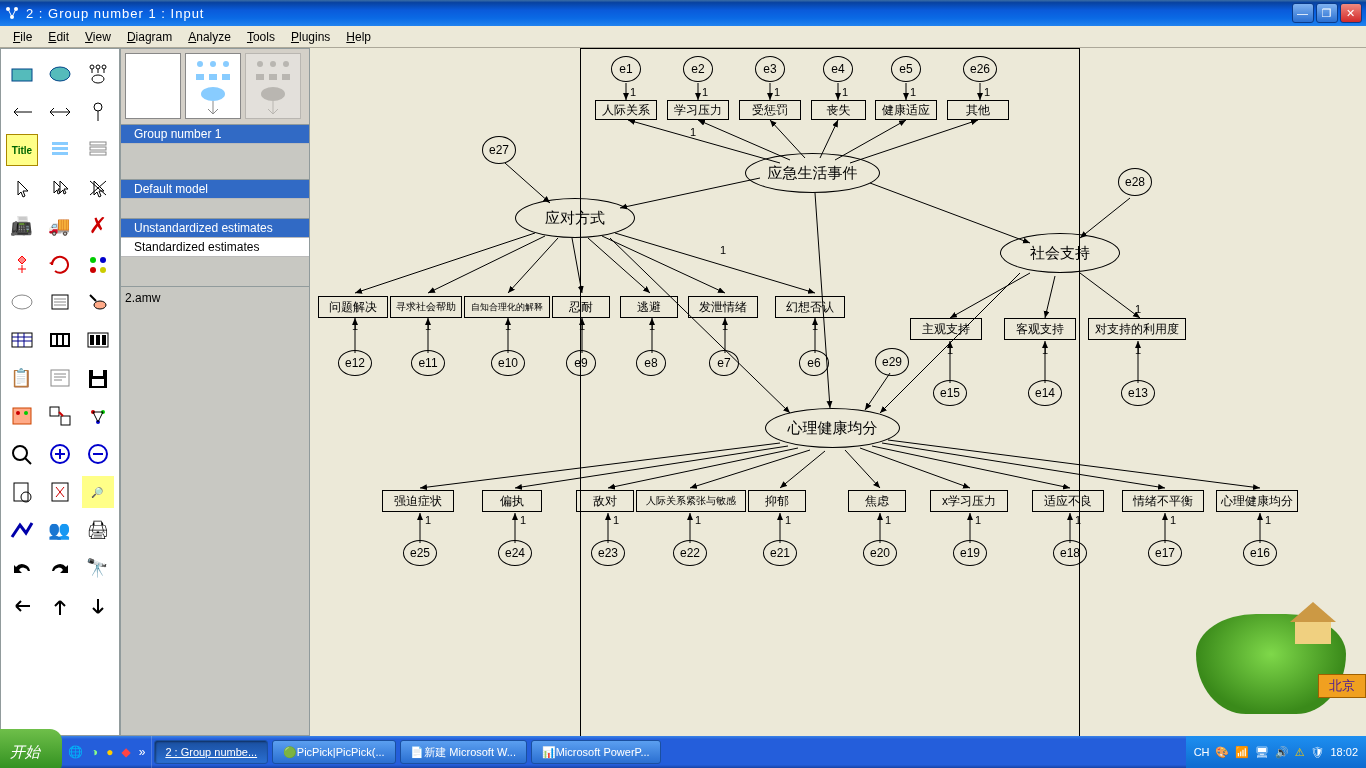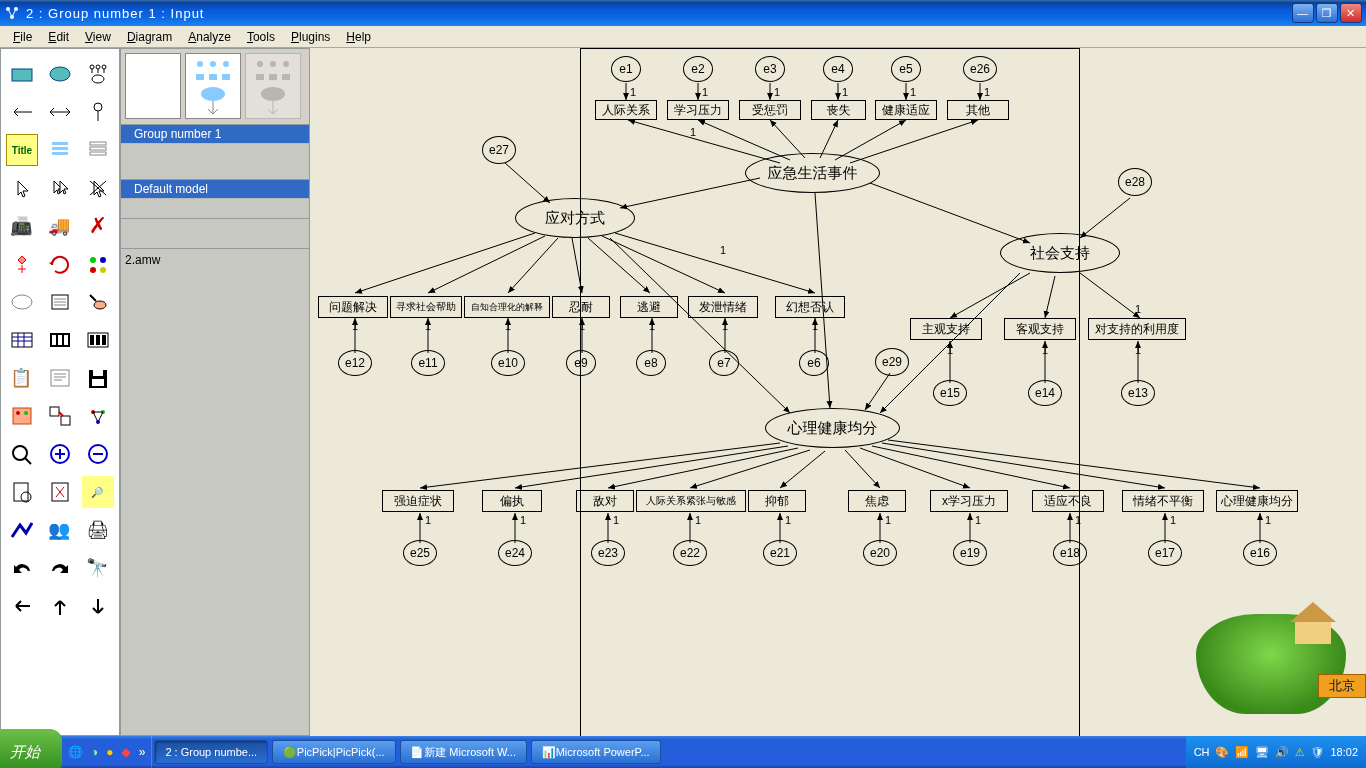--- a/index.html
+++ b/index.html
@@ -42,31 +42,31 @@
 .node-ell { position:absolute; border:1px solid #000; border-radius:50%; background:transparent; font-size:12px; display:flex; align-items:center; justify-content:center; }
 .node-ell.big { font-size:15px; }
 .lab1 { position:absolute; font-size:11px; }
 
 svg.arrows { position:absolute; left:0; top:0; width:100%; height:100%; pointer-events:none; }
 
 
 .taskbar { position:absolute; left:0; bottom:0; right:0; height:32px; background:linear-gradient(#3b83e6,#245edb 10%,#245edb 90%,#1843a5); display:flex; align-items:center; color:#fff; font-size:12px; }
 .startbtn { background:linear-gradient(#6fbf4a,#2a8a1a); height:46px; padding:0 22px 0 10px; border-radius:0 12px 12px 0; display:flex; align-items:center; font-weight:normal; font-style:italic; font-size:15px; font-family:"Microsoft YaHei"; }
 .tbtn { height:24px; margin:0 2px; padding:0 10px; background:linear-gradient(#5b9ff0,#2a6fd1); border:1px solid #1a4fa0; border-radius:3px; display:flex; align-items:center; font-size:11px; max-width:160px; white-space:nowrap; overflow:hidden; }
-.tbtn.active { background:linear-gradient(#1a4fa0,#2a6fd1); box-shadow:inset 1px 1px 2px rgba(0,0,0,.4); }
+.tbtn.active { background:linear-gradient(#1a4fa0,#2a6fd1); box-shadow:inset 1px 1px 2px rgba(0,0,0,.4);text-decoration:underline; }
 .tray { margin-left:auto; height:32px; background:linear-gradient(#1e8ff0,#0d6bd0); display:flex; align-items:center; padding:0 8px; gap:6px; font-size:11px; }
 .qlaunch { display:flex; align-items:center; gap:8px; padding:0 6px; border-right:1px solid rgba(255,255,255,.2); height:32px; }
 
 
 .widget { position:absolute; right:0; bottom:36px; width:170px; height:140px; }
 .widget .island { position:absolute; left:0; bottom:18px; width:150px; height:100px; background:radial-gradient(ellipse at 50% 40%,#7fd84a,#3a8a1a 70%); border-radius:60px 60px 50px 50px / 40px 40px 60px 60px; }
 .widget .house { position:absolute; right:30px; top:10px; width:46px; height:40px; }
 .widget .house .roof { width:0; height:0; border-left:23px solid transparent; border-right:23px solid transparent; border-bottom:20px solid #c94; }
 .widget .house .body { width:36px; height:22px; background:#f0d080; margin-left:5px; }
-.widget .sign { position:absolute; right:0; bottom:34px; background:#f0a020; color:#0f172a; font-size:13px; padding:2px 10px; border:1px solid #a06000; }
+.widget .sign { position:absolute; right:0; bottom:34px; background:#f0a020; color:#4c1d95; font-size:13px; padding:2px 10px; border:1px solid #a06000; }
 </style>
 </head>
 <body>
 
 <div class="titlebar">
   <span class="icon">
     <svg viewBox="0 0 16 16">
         <circle cx="4" cy="4" r="2" fill="#fff"></circle>
         <circle cx="12" cy="4" r="2" fill="#fff"></circle>
         <circle cx="8" cy="12" r="2" fill="#fff"></circle>
@@ -350,20 +350,24 @@
     </div>
   </div>
   <div class="listbox">
     <div class="listitem sel">Group number 1</div>
   </div>
   <div class="spacer"></div>
   <div class="listbox">
     <div class="listitem sel">Default model</div>
   </div>
   <div class="spacer" style="height:20px"></div>
+  <div class="listbox">
+    <div class="listitem sel">Unstandardized estimates</div>
+    <div class="listitem">Standardized estimates</div>
+  </div>
   <div class="spacer" style="height:30px"></div>
   <div class="filepane">
     <div>2.amw</div>
   </div>
 </div>
 
 <div class="canvas">
   <div class="page"></div>
 
   <svg class="arrows">

